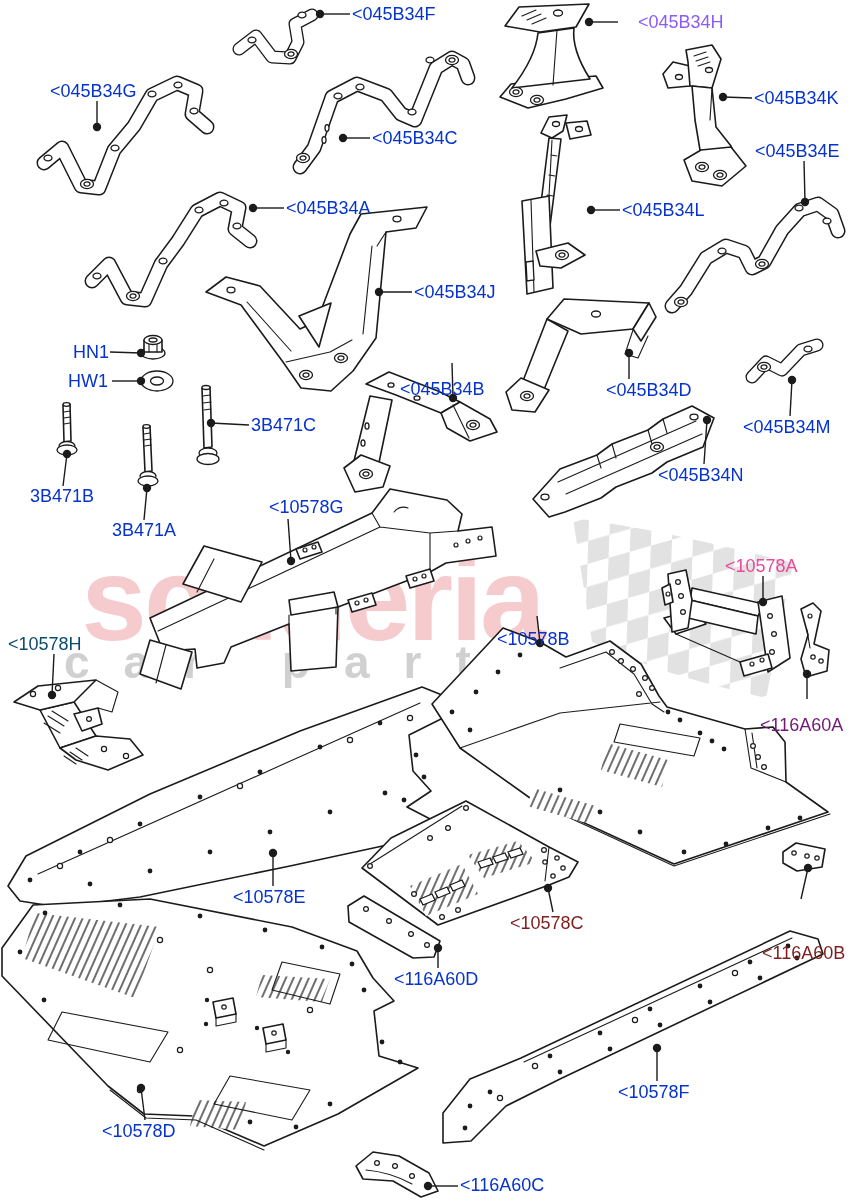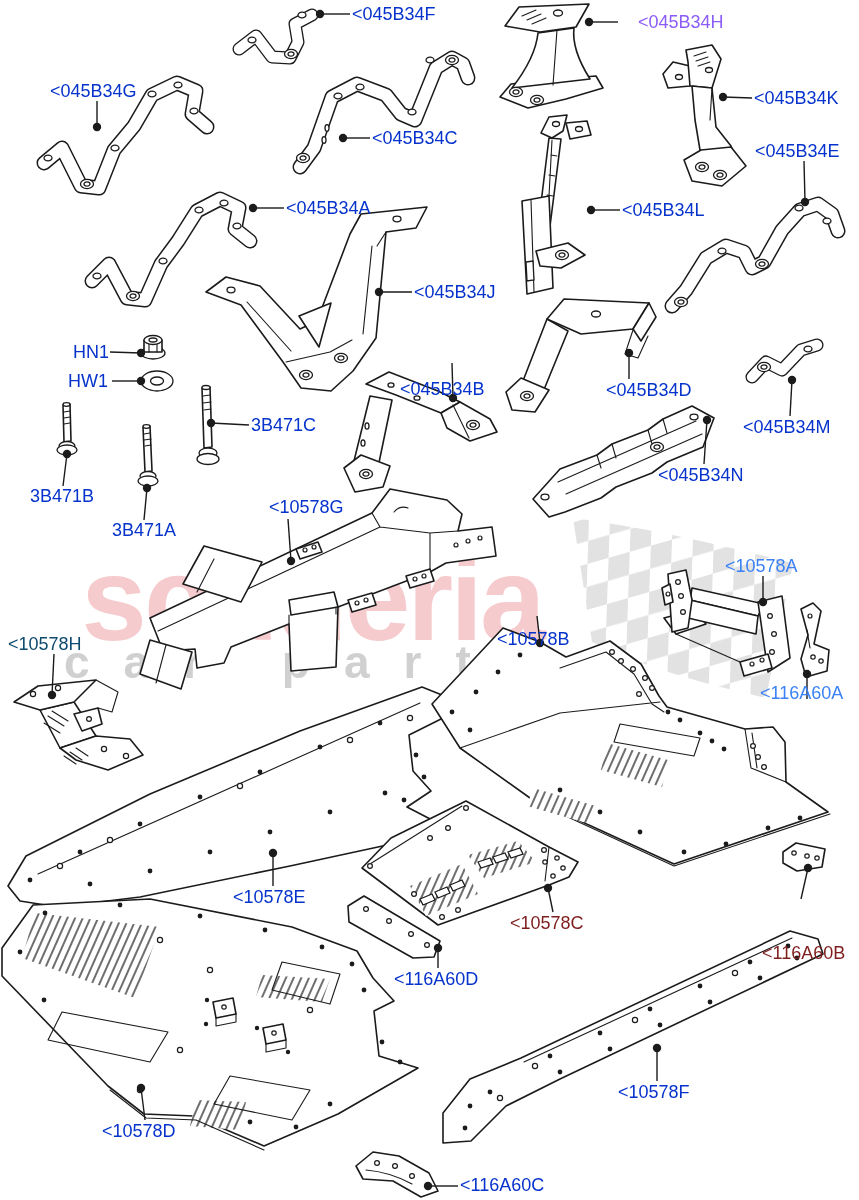--- a/index.html
+++ b/index.html
@@ -541,23 +541,23 @@
       <span class="plabel" style="left: 400px; top: 344px; color: rgb(6, 51, 204); margin-top: 36px;">&lt;045B34B</span>
       <span class="plabel" style="left: 606px; top: 381px; color: rgb(6, 51, 204);">&lt;045B34D</span>
       <span class="plabel" style="left: 743px; top: 418px; color: rgb(6, 51, 204);">&lt;045B34M</span>
       <span class="plabel" style="left: 658px; top: 466px; color: rgb(6, 51, 204);">&lt;045B34N</span>
       <span class="plabel" style="left: 73px; top: 343px; color: rgb(6, 51, 204);">HN1</span>
       <span class="plabel" style="left: 68px; top: 372px; color: rgb(6, 51, 204);">HW1</span>
       <span class="plabel" style="left: 251px; top: 416px; color: rgb(6, 51, 204);">3B471C</span>
       <span class="plabel" style="left: 30px; top: 487px; color: rgb(6, 51, 204);">3B471B</span>
       <span class="plabel" style="left: 112px; top: 521px; color: rgb(6, 51, 204);">3B471A</span>
       <span class="plabel" style="left: 245px; top: 498px; color: rgb(6, 51, 204); margin-left: 24px;">&lt;10578G</span>
-      <span class="plabel" style="left: 725px; top: 557px; color: #3b82f6;">&lt;10578A</span>
+      <span class="plabel" style="left: 725px; top: 557px; color: #ec4899;">&lt;10578A</span>
       <span class="plabel" style="left: 497px; top: 596px; color: rgb(6, 51, 204); margin-top: 34px;">&lt;10578B</span>
-      <span class="plabel" style="left: 760px; top: 684px; color: #3b82f6; text-align: right;">&lt;116A60A</span>
+      <span class="plabel" style="left: 760px; top: 716px; color: #701a75; text-align: right;">&lt;116A60A</span>
       <span class="plabel" style="left: 8px; top: 635px; color: #0c4a6e;">&lt;10578H</span>
       <span class="plabel" style="left: 233px; top: 888px; color: rgb(6, 51, 204);">&lt;10578E</span>
       <span class="plabel" style="left: 102px; top: 1122px; color: rgb(6, 51, 204);">&lt;10578D</span>
       <span class="plabel" style="left: 394px; top: 970px; color: rgb(6, 51, 204);">&lt;116A60D</span>
       <span class="plabel" style="left: 510px; top: 914px; color: #7f1d1d;">&lt;10578C</span>
       <span class="plabel" style="left: 762px; top: 944px; color: #7f1d1d;">&lt;116A60B</span>
       <span class="plabel" style="left: 618px; top: 1083px; color: rgb(6, 51, 204);">&lt;10578F</span>
       <span class="plabel" style="left: 460px; top: 1176px; color: rgb(6, 51, 204);">&lt;116A60C</span>
     </div>
 </div>

